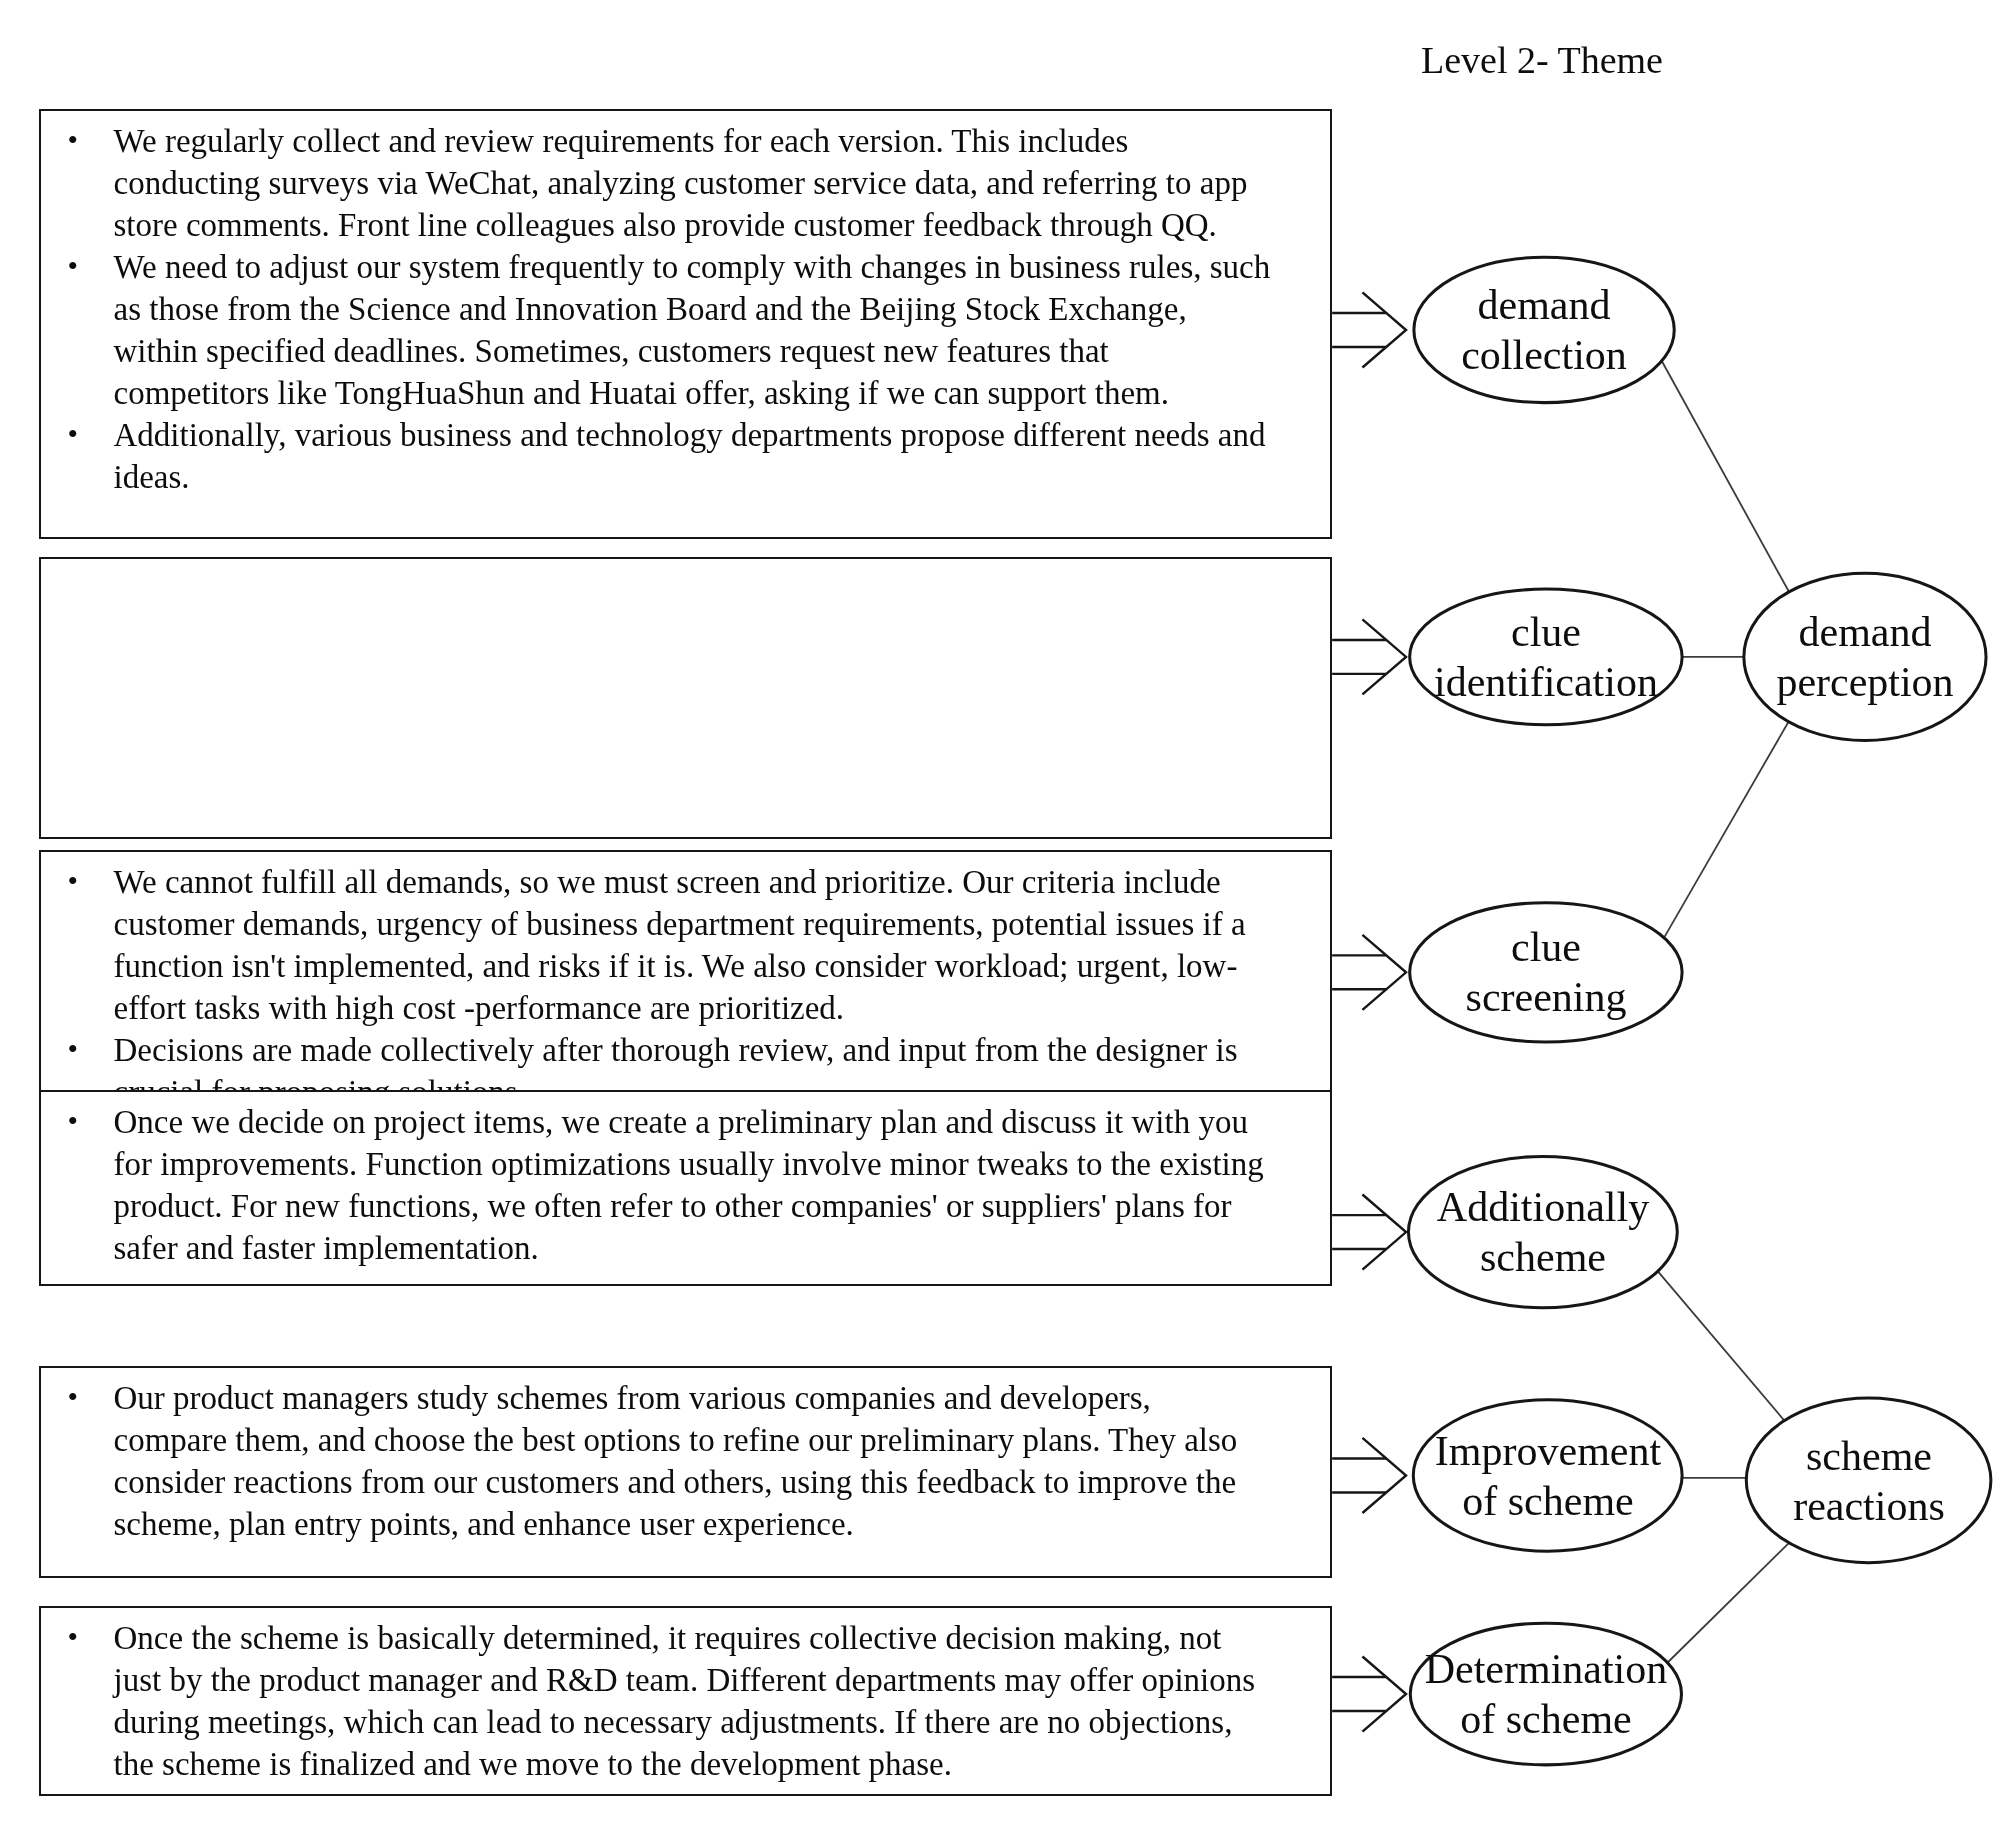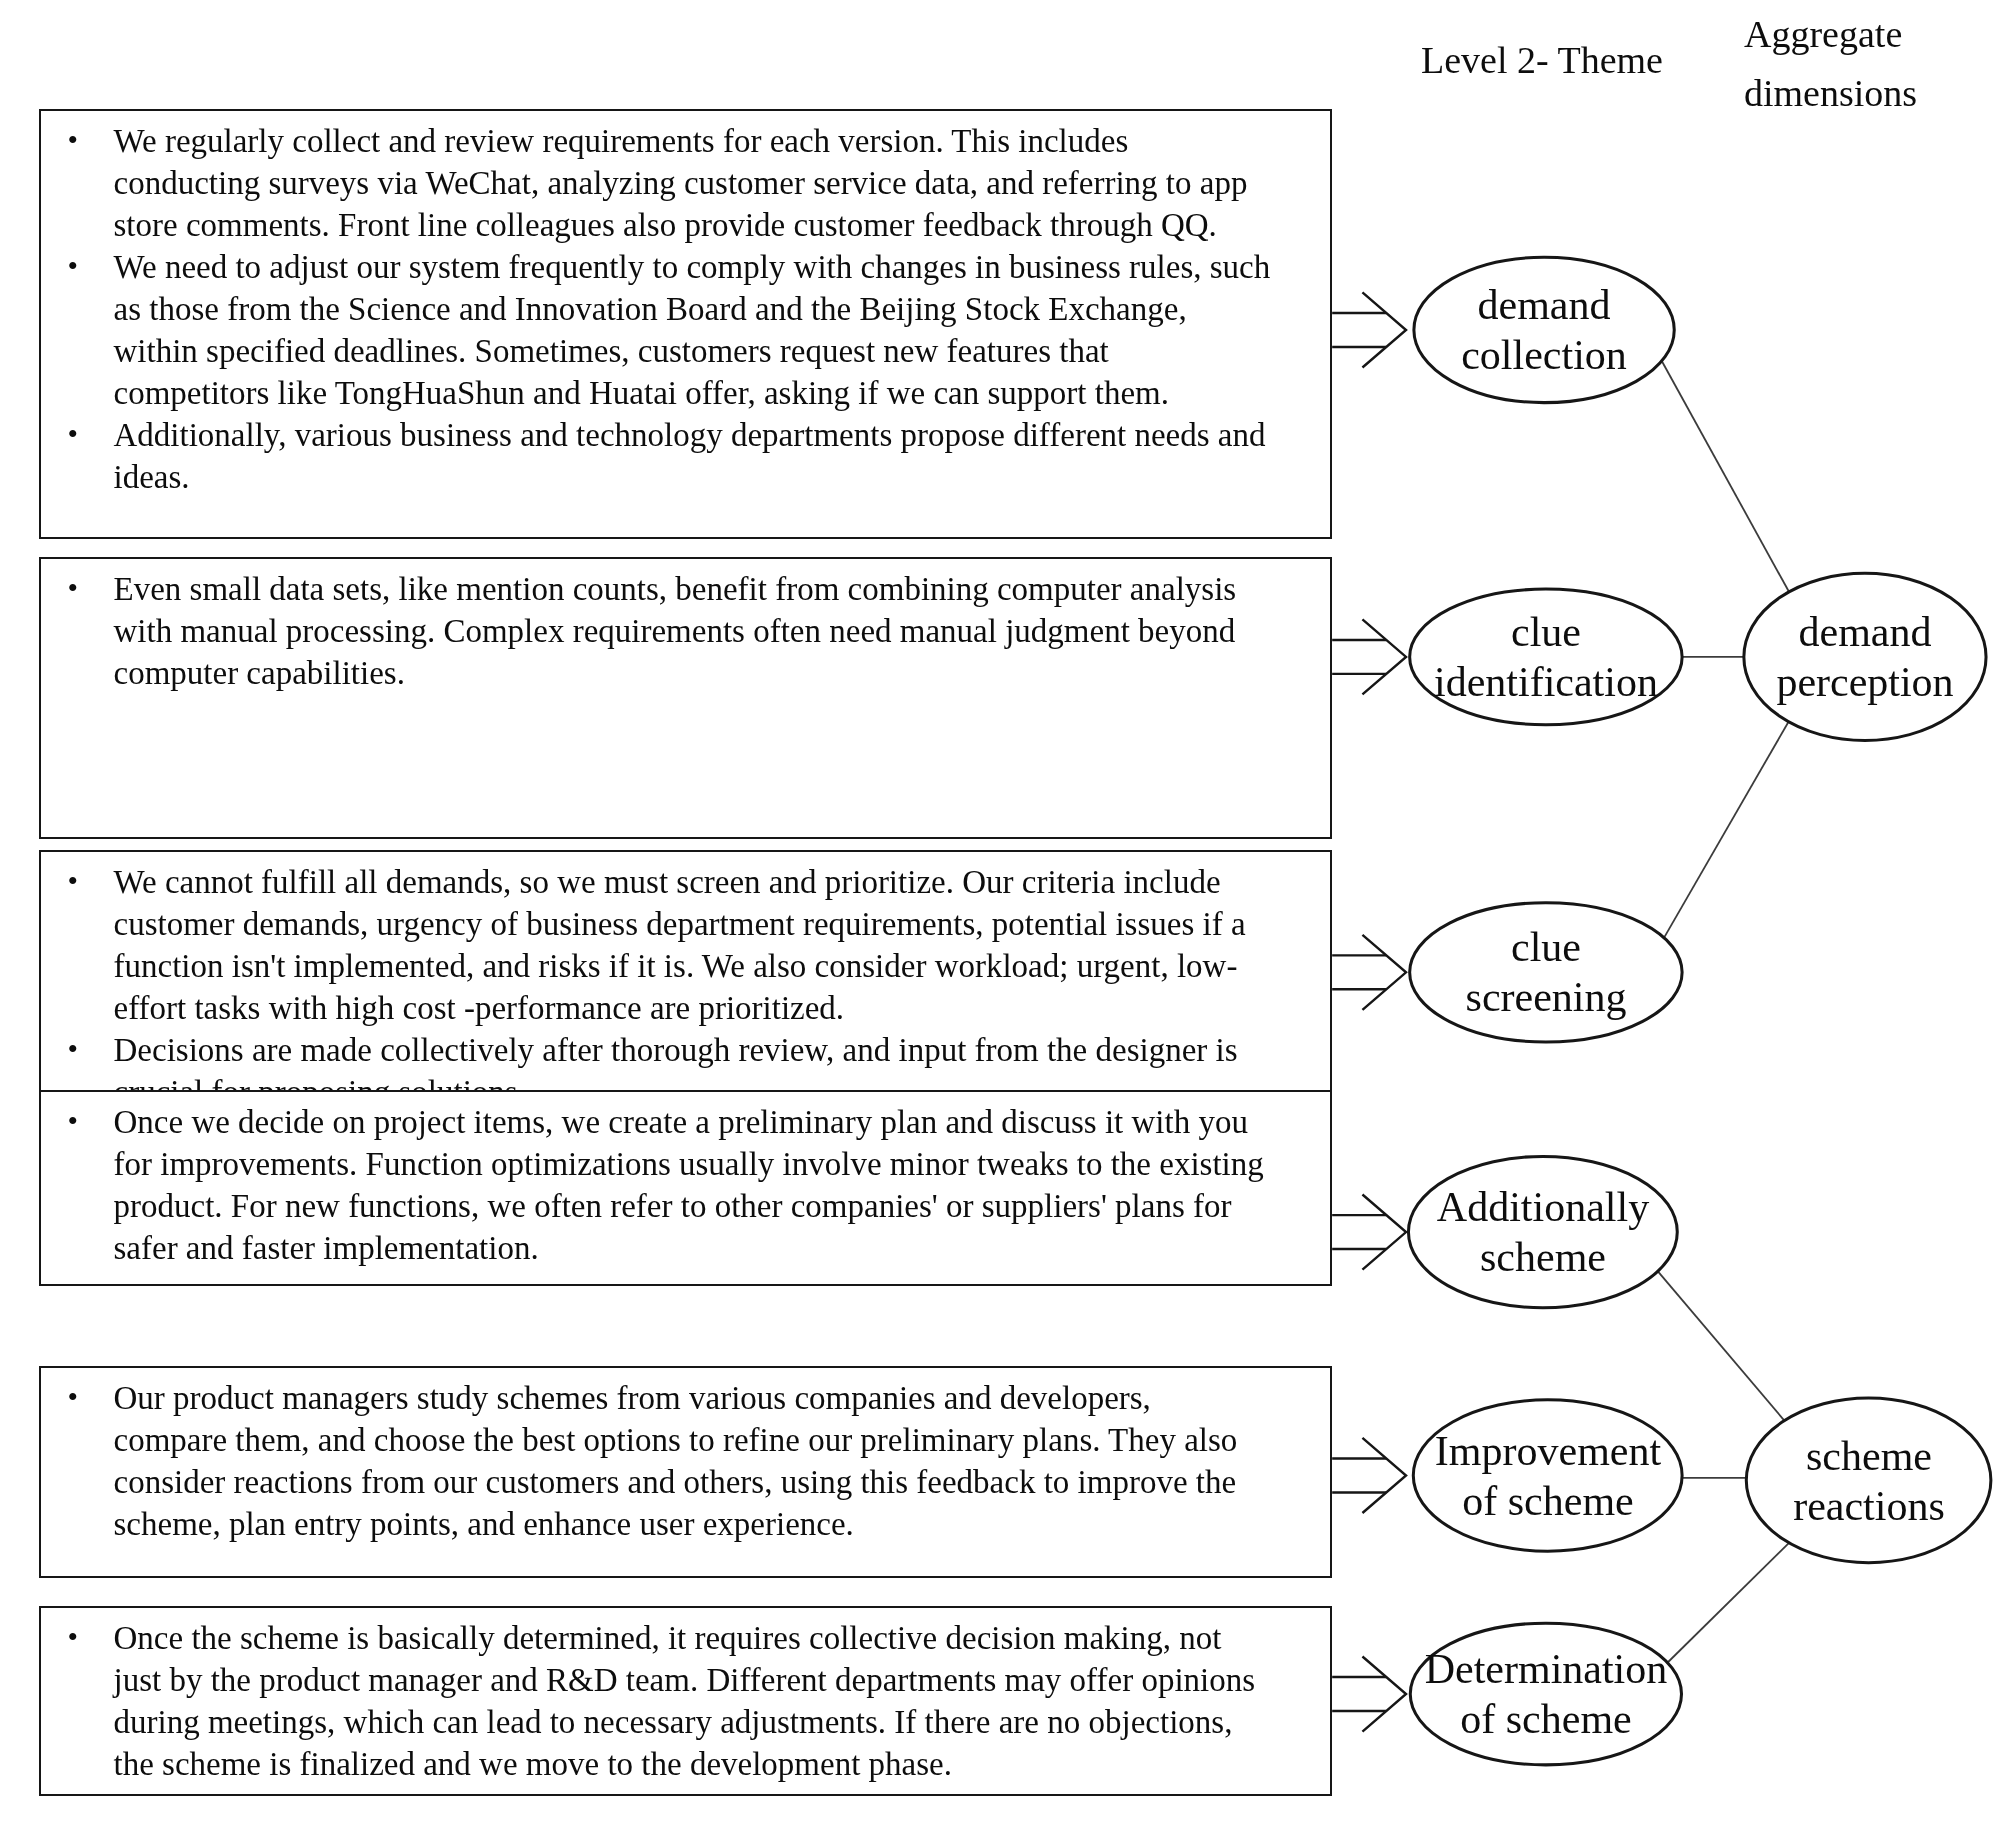--- a/index.html
+++ b/index.html
@@ -63,36 +63,31 @@
     color:#0d0d0d;
   }
   .ellipse-label span{display:block;}
 </style>
 </head>
 <body>
 
 <div class="canvas">
 
   <div class="col-header" style="left:1421px;top:39px;">Level 2- Theme</div>
-  <div class="col-header multiline" style="left:1744px;top:4.8px;">
-    <span style="display:block;">Aggregate</span>
-    <span style="display:block;">dimensions</span>
-  </div>
 
   <div class="qbox" style="top:109px;height:430px;">
     <ul>
       <li>We regularly collect and review requirements for each version. This includes conducting surveys via WeChat, analyzing customer service data, and referring to app store comments.  Front line colleagues also provide customer feedback through QQ.</li>
       <li>We need to adjust our system frequently to comply with changes in business rules, such as those from the Science and Innovation Board and the Beijing Stock Exchange, within specified deadlines. Sometimes, customers request new features that competitors like TongHuaShun and Huatai offer, asking if we can support them.</li>
       <li>Additionally, various business and technology departments propose different needs and ideas.</li>
     </ul>
   </div>
 
   <div class="qbox" style="top:557px;height:282px;">
     <ul>
-      <li>Even small data sets, like mention counts, benefit from combining computer analysis with manual processing. Complex requirements often need manual judgment beyond computer capabilities.</li>
     </ul>
   </div>
 
   <div class="qbox" style="top:850px;height:277px;">
     <ul>
       <li>We cannot fulfill all demands, so we must screen and prioritize. Our criteria include customer demands, urgency of business department requirements, potential issues if a function isn't implemented, and risks if it is. We also consider workload; urgent, low-effort tasks with high cost -performance are prioritized.</li>
       <li>Decisions are made collectively after thorough review, and input from the designer is crucial for proposing solutions.</li>
     </ul>
   </div>
 

